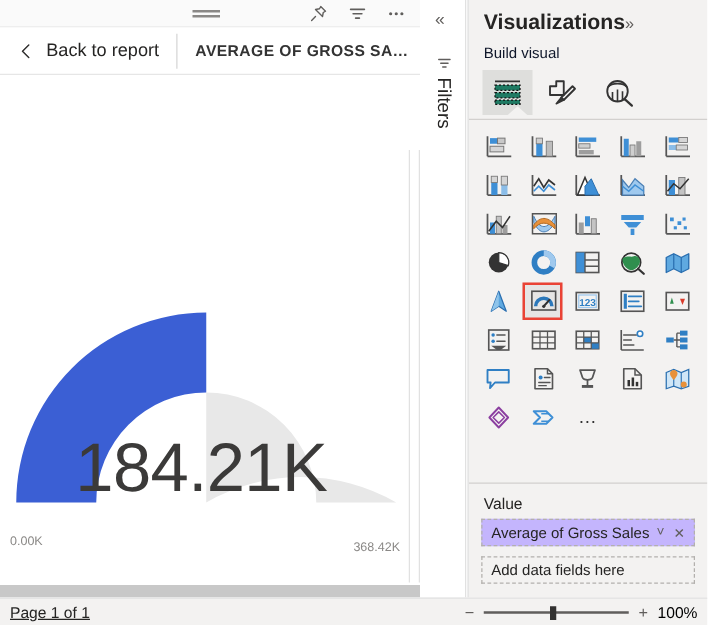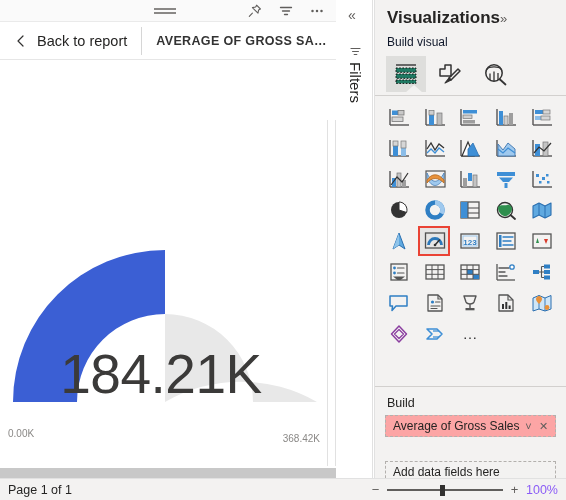--- a/index.html
+++ b/index.html
@@ -211,69 +211,69 @@
   .wells-rule {
     height: 1px; background: #d2d0ce; margin: 4px 0 0 0;
   }
   .well-label {
     padding: 9px 0 5px 12px;
     font-size: 12.5px; color: #252423;
   }
   .field-pill {
     margin: 0 10px 0 10px;
     height: 22px;
-    background: #fca5a5;
+    background: #c4b5fd;
     border: 1px dashed #b3b0ad;
     display: flex; align-items: center;
     padding: 0 4px 0 7px;
     font-size: 12px; color: #252423;
     cursor: pointer;
   }
   .field-pill .pill-text { flex: 1; white-space: nowrap; overflow: hidden; text-overflow: ellipsis; }
   .pill-btn { width: 15px; text-align: center; color: #605e5c; font-size: 11px; cursor: pointer; }
   .well-drop {
-    margin: 16px 10px;
+    margin: 0 10px;
     height: 22px;
     background: #f3f2f1;
     border: 1px dashed #b3b0ad;
     display: flex; align-items: center;
     padding-left: 7px;
     font-size: 12px; color: #252423;
     cursor: pointer;
   }
   .well-sep { height: 8px; }
 
   
   .statusbar {
     position: absolute; left: 0; top: 478px;
     width: 566px; height: 22px;
     background: #f3f2f1;
     border-top: 1px solid #e1e1e1;
     display: flex; align-items: center;
   }
   .page-text {
-    margin-left: 8px; font-size: 12.5px; color: #252423;
+    margin-left: 8px; font-size: 12.5px; color: #252423; text-decoration: underline;
   }
   .zoom-area {
     margin-left: auto; margin-right: 8px;
     display: flex; align-items: center; gap: 7px;
   }
   .zoom-minus, .zoom-plus {
     font-size: 13px; color: #605e5c; cursor: pointer; width: 9px; text-align: center;
     line-height: 1;
   }
   .zoom-track {
     position: relative;
     width: 116px; height: 2px; background: #605e5c; cursor: pointer;
   }
   .zoom-thumb {
     position: absolute; left: 53px; top: -4px;
     width: 5px; height: 11px; background: #323130; cursor: pointer;
   }
-  .zoom-pct { font-size: 12.5px; color: #8b5cf6; min-width: 32px; text-align: right; }
+  .zoom-pct { font-size: 12.5px; color: #000000; min-width: 32px; text-align: right; }
 </style>
 </head>
 <body>
 
 <div id="app">
 
   <div class="report-area">
 
     <div class="titlebar">
       <div class="drag-handle">
@@ -742,21 +742,21 @@
         <span class="vi-more">…</span>
       </div>
       <div class="vi"></div>
       <div class="vi"></div>
       <div class="vi"></div>
       <div class="vi"></div>
     </div>
 
     <div class="wells-rule"></div>
 
-    <div class="well-label">Build</div>
+    <div class="well-label">Value</div>
     <div class="field-pill">
       <span class="pill-text">Average of Gross Sales</span>
       <span class="pill-btn">˅</span>
       <span class="pill-btn">✕</span>
     </div>
 
     <div class="well-sep"></div>
 
     <div class="well-drop">Add data fields here</div>
 

